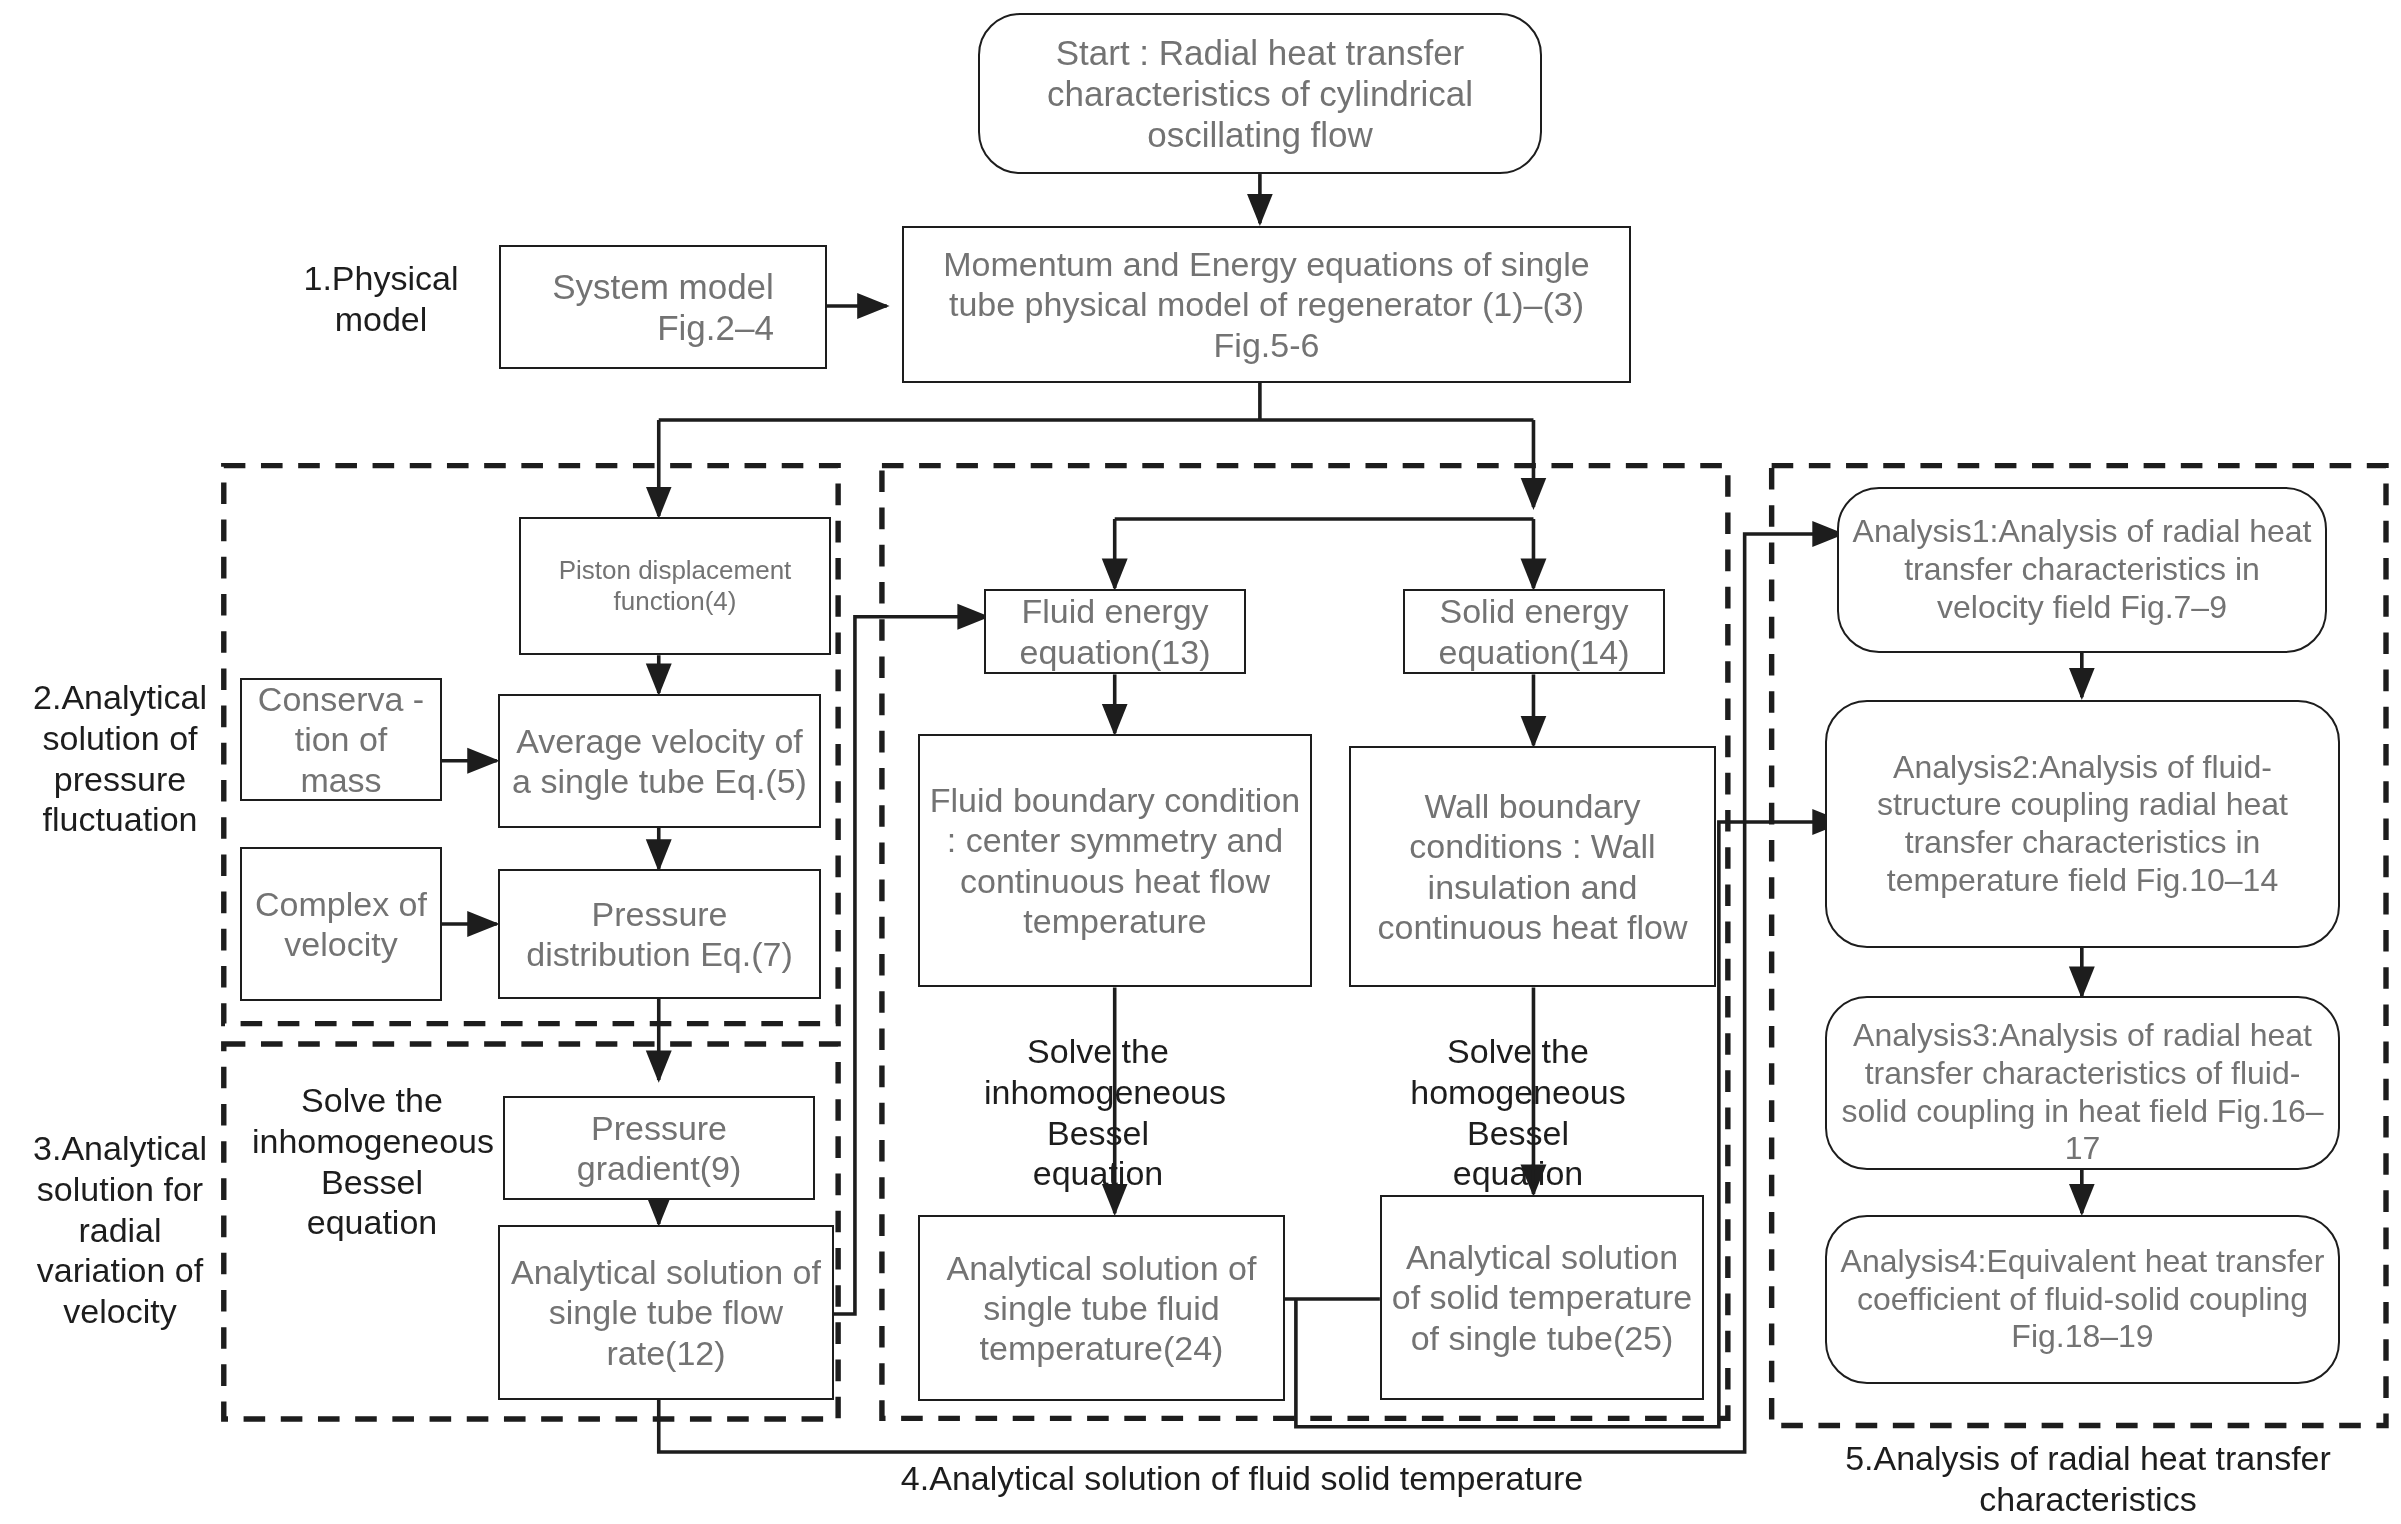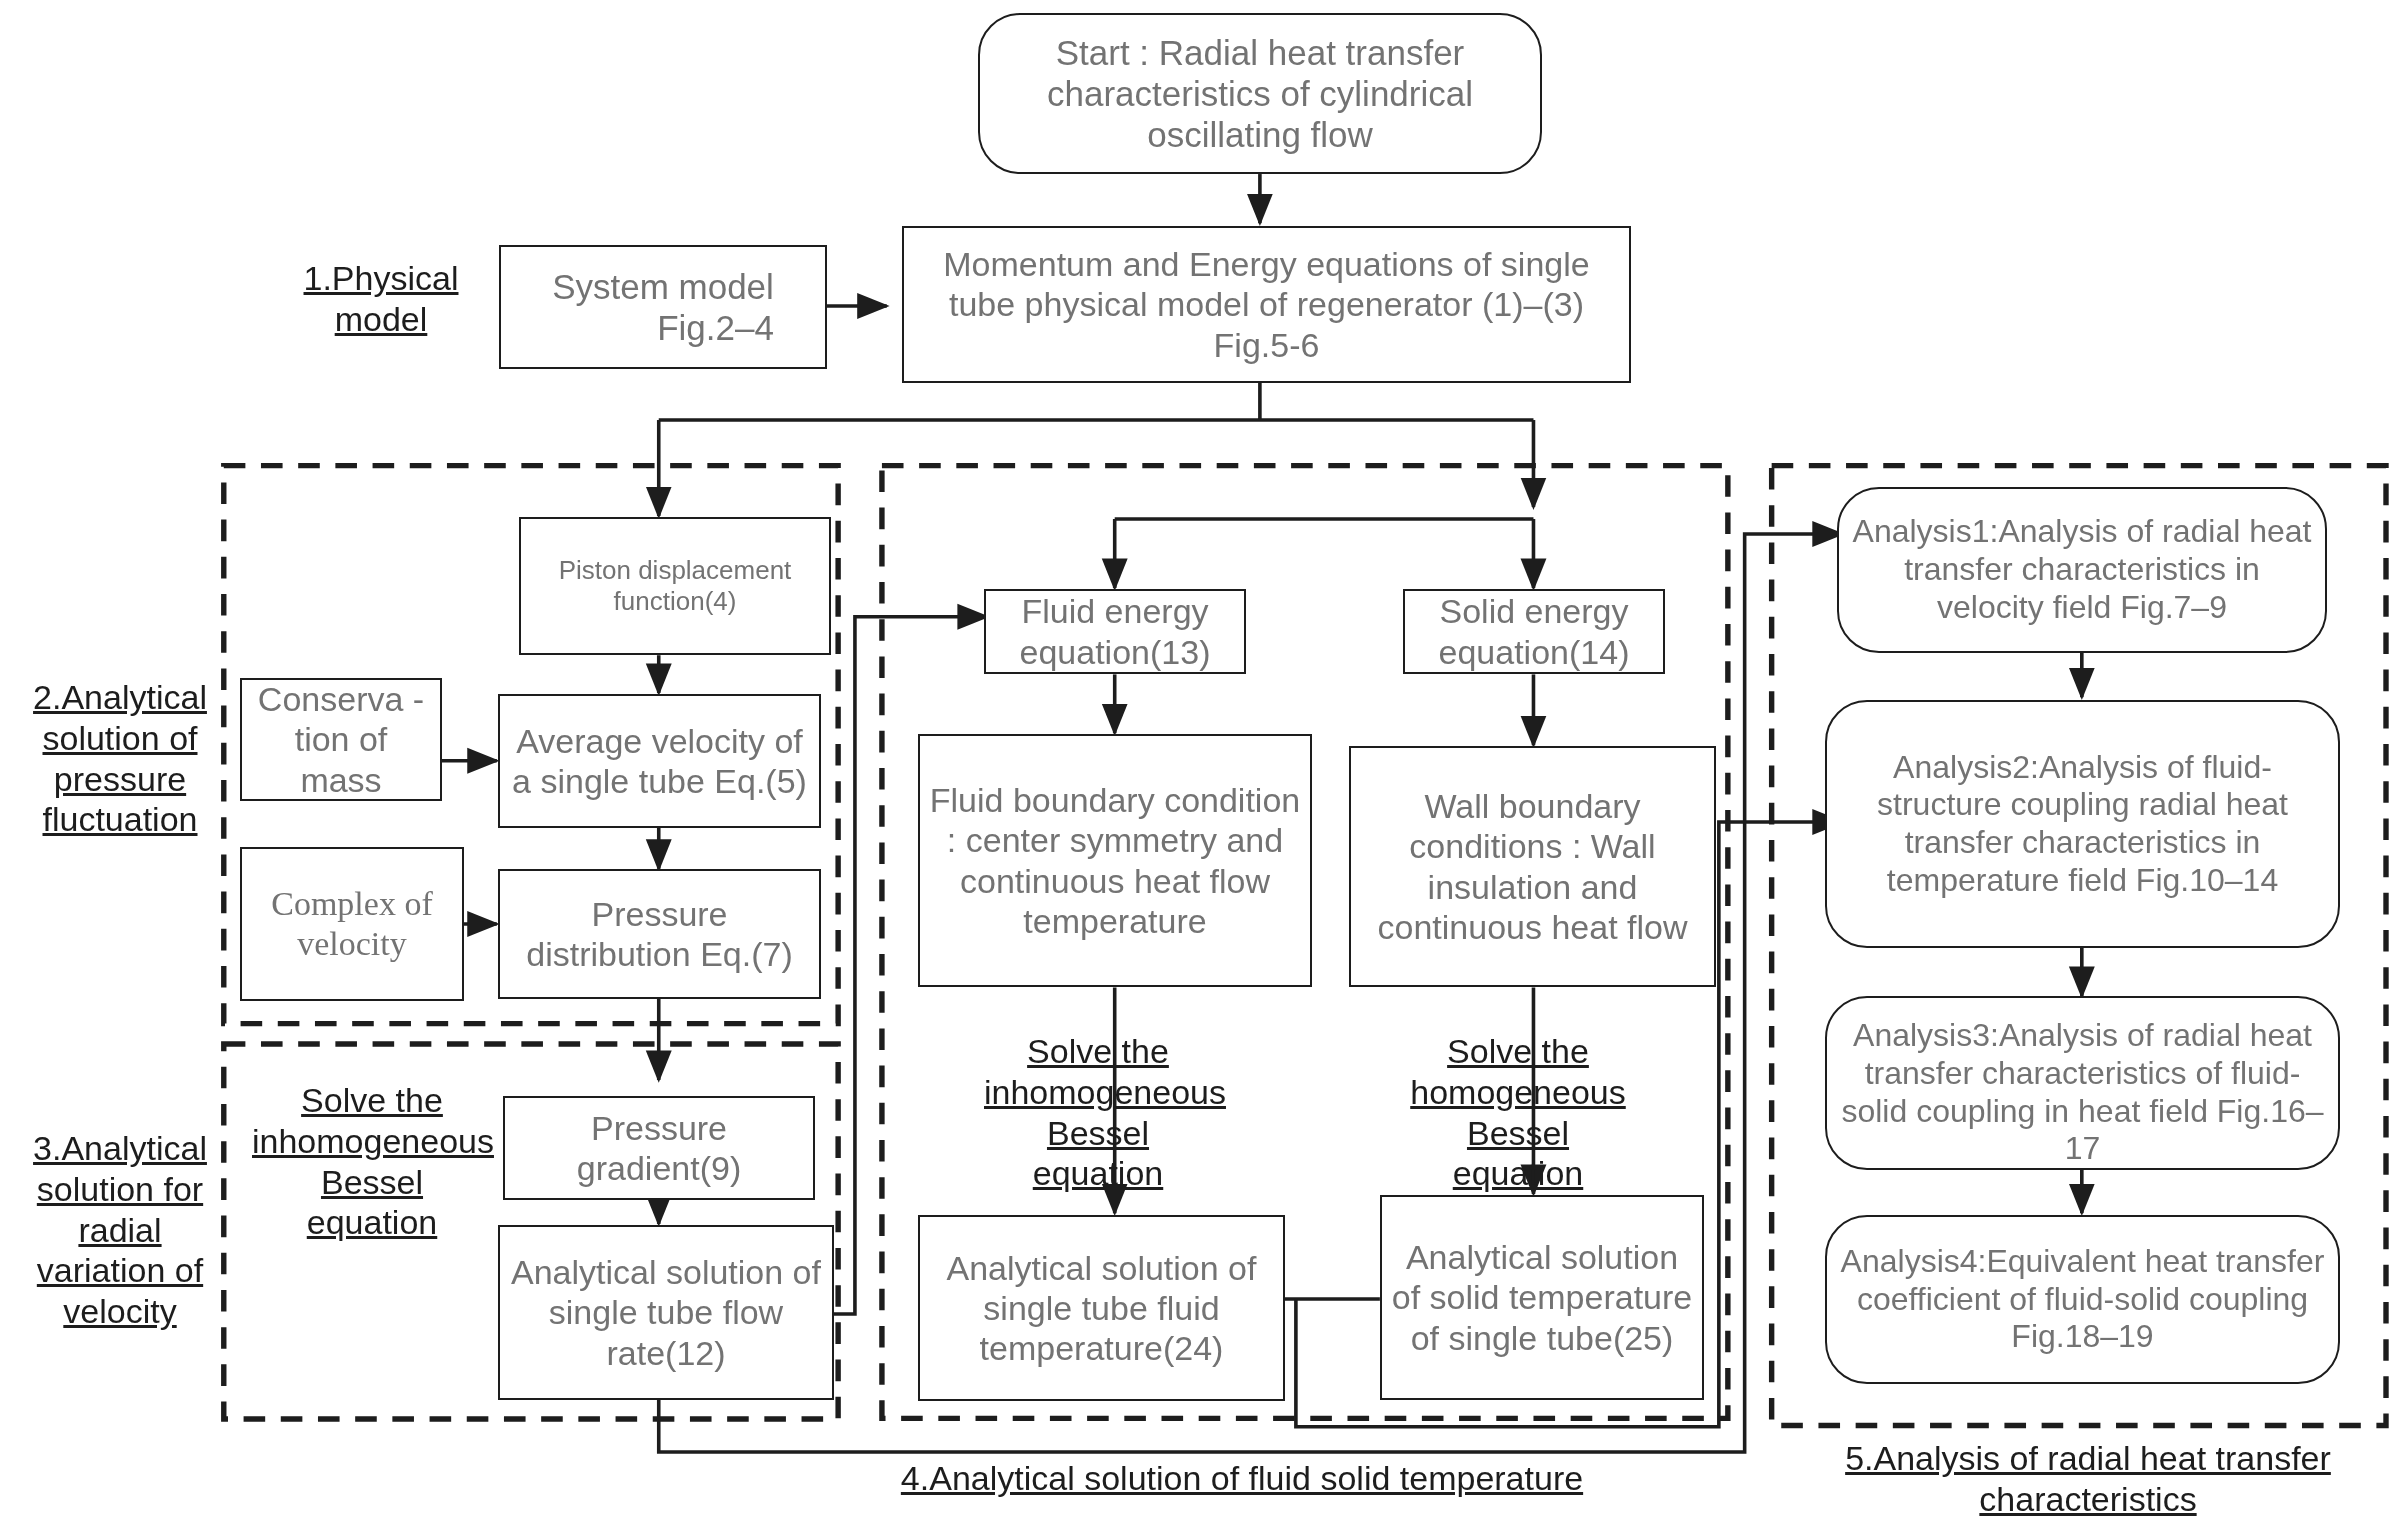--- a/index.html
+++ b/index.html
@@ -9,21 +9,21 @@
 
   .node{position:absolute;box-sizing:border-box;display:flex;align-items:center;
         justify-content:center;text-align:center;background:#fff;
         border:2.4px solid #1d1d1d;color:#737373;line-height:1.18;
         font-family:"Liberation Sans", sans-serif;}
   .node.rect{border-radius:0;}
   .node.round{border-radius:42px;}
   .node span{display:block;padding:0 8.4px;}
 
   .freelabel{position:absolute;color:#1d1d1d;text-align:center;line-height:1.2;
-             font-family:"Liberation Sans", sans-serif;text-decoration:underline;}
+             font-family:"Liberation Sans", sans-serif;}
 </style>
 </head>
 <body>
 
 <div id="stage">
 
   <svg class="layer" viewBox="0 0 4002 2540">
     <defs>
       <marker id="ah" markerWidth="10" markerHeight="10" refX="8.2" refY="4" orient="auto" markerUnits="strokeWidth">
         <path d="M0,0.4 L9,4 L0,7.6 z" fill="#1d1d1d"></path>
@@ -95,21 +95,21 @@
   </div>
 
   <div class="node rect" style="left:503px;top:517px;width:312px;height:138px;font-size:26px;margin-left:16px;">
     <span>Piston displacement function(4)</span>
   </div>
 
   <div class="node rect" style="left:240px;top:678px;width:202px;height:123px;font-size:34px;">
     <span>Conserva -tion of mass</span>
   </div>
 
-  <div class="node rect" style="left:240px;top:847px;width:224px;height:154px;font-size:34px;font-family:Liberation Serif, serif;">
+  <div class="node rect" style="left:240px;top:847px;width:202px;height:154px;font-size:34px;">
     <span>Complex of velocity</span>
   </div>
 
   <div class="node rect" style="left:498px;top:694px;width:323px;height:134px;font-size:34px;">
     <span>Average velocity of a single tube Eq.(5)</span>
   </div>
 
   <div class="node rect" style="left:498px;top:869px;width:323px;height:130px;font-size:34px;">
     <span>Pressure distribution Eq.(7)</span>
   </div>

